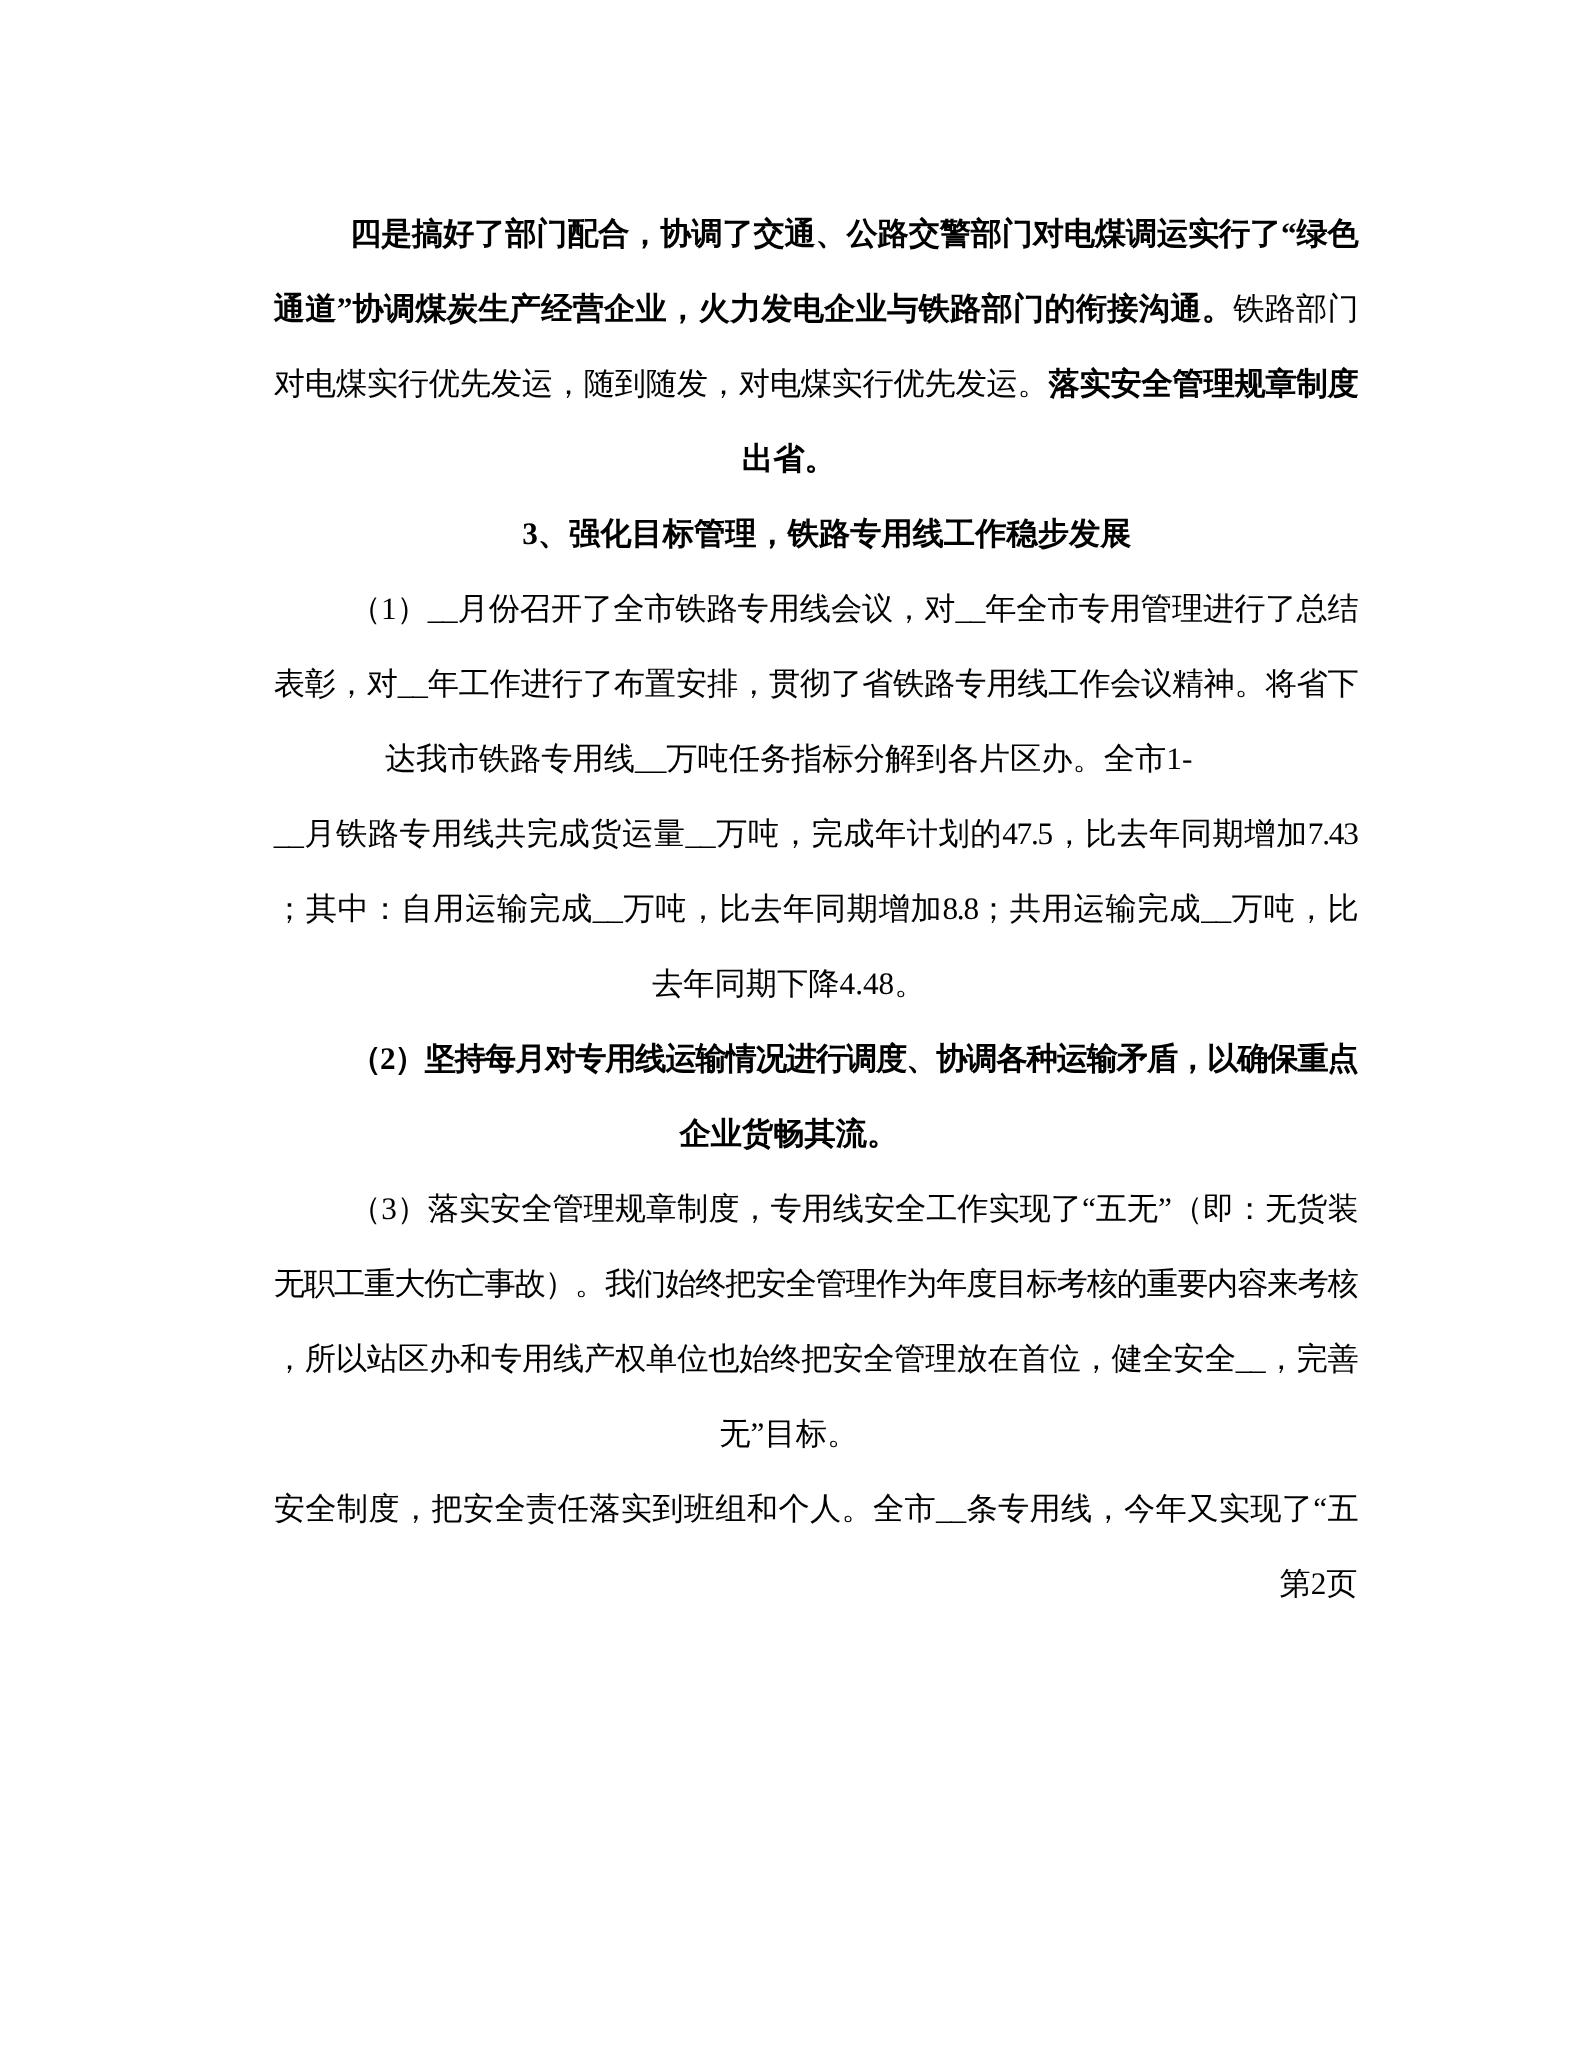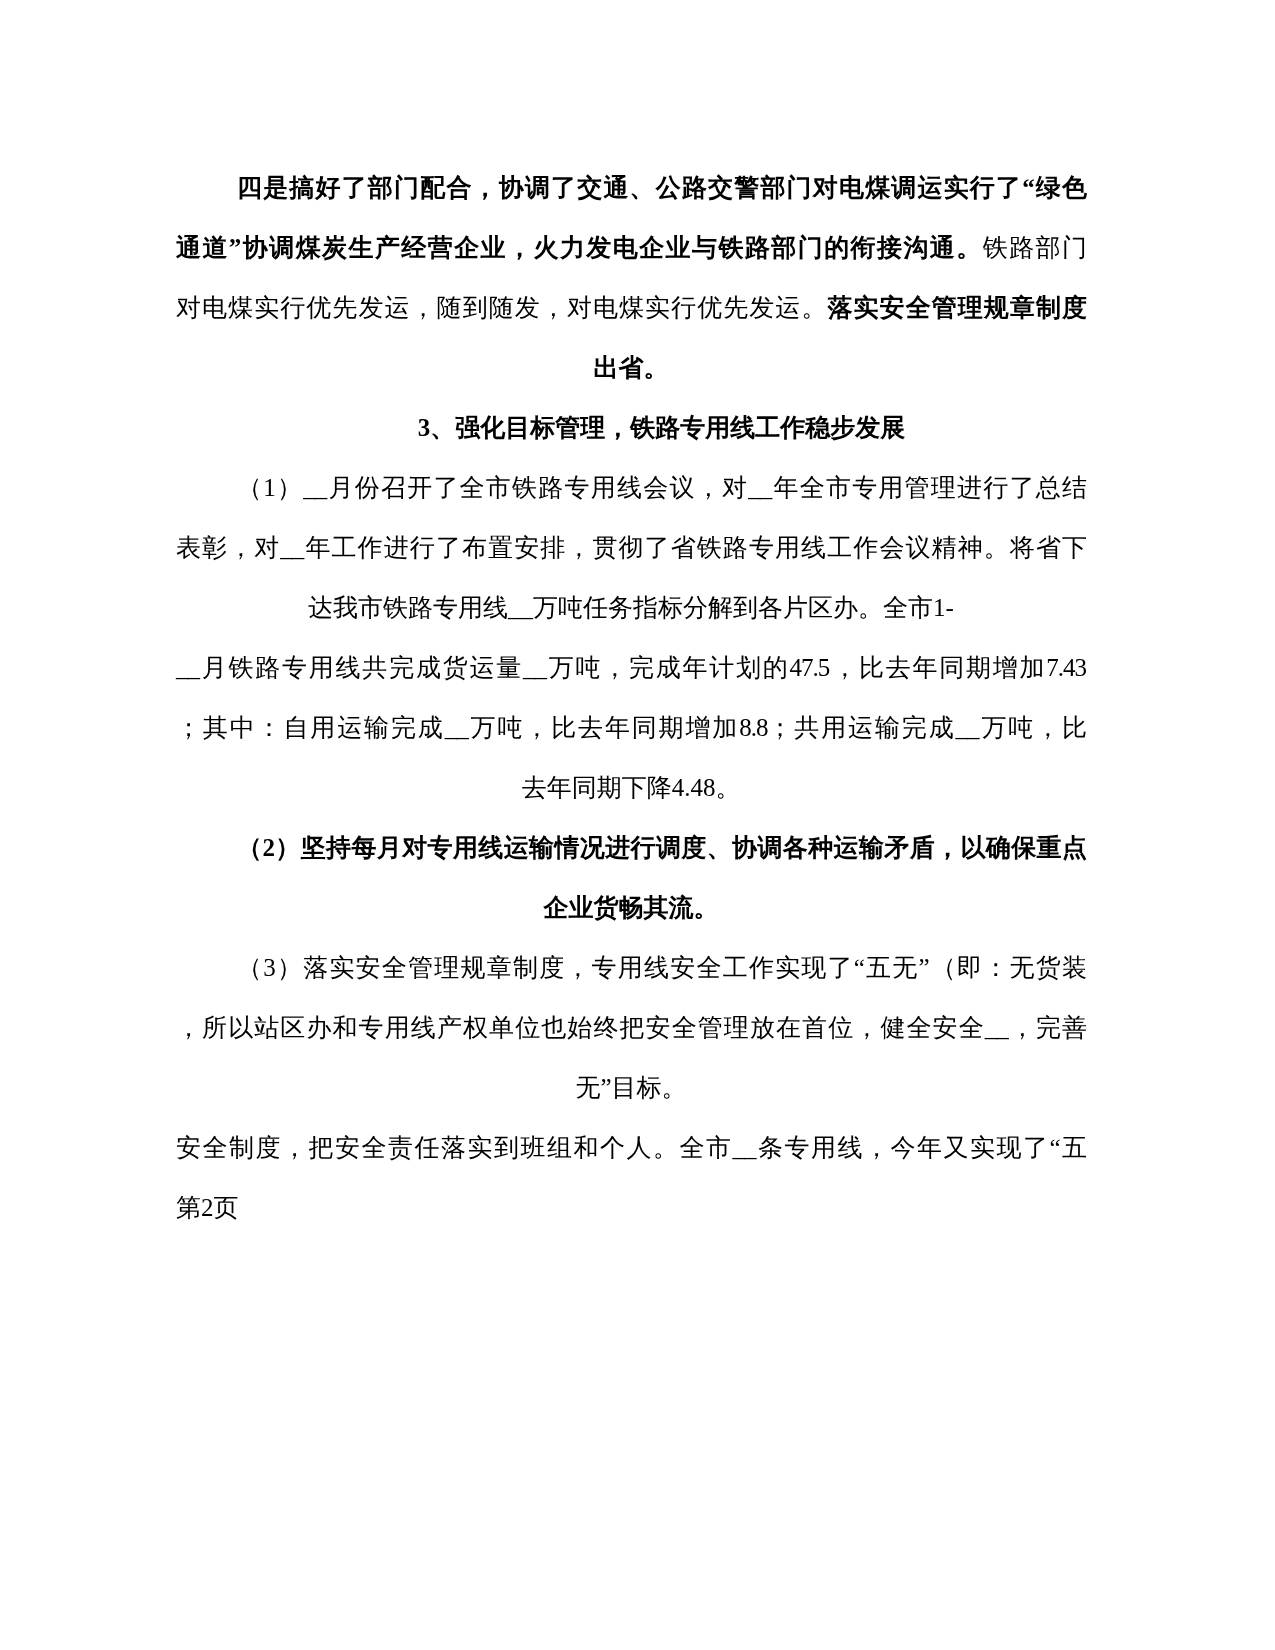--- a/index.html
+++ b/index.html
@@ -32,29 +32,31 @@
     font-size: 25px;
     white-space: nowrap;
     text-align: center;
   }
   
   .line.just {
     white-space: normal;
     letter-spacing: -1px;
     text-align: justify;
     text-align-last: justify;
+    margin-left: 43px;
   }
   
   .line.ind { text-indent: 61px; }
   .b { font-weight: bold; }
   .footer-line {
     height: 60px;
     line-height: 60px;
     font-size: 25px;
     white-space: nowrap;
+    text-align: right;
   }
 </style>
 </head>
 <body>
 
 <div class="page">
   <div class="doc">
 
     <div class="line just ind"><span class="b">四是搞好了部门配合，协调了交通、公路交警部门对电煤调运实行了“绿色</span></div>
 
@@ -78,20 +80,21 @@
 
     <div class="line"><span>去年同期下降4.48。</span></div>
 
     <div class="line just ind"><span class="b">（2）坚持每月对专用线运输情况进行调度、协调各种运输矛盾，以确保重点</span></div>
 
     <div class="line"><span class="b">企业货畅其流。</span></div>
 
     <div class="line just ind"><span>（3）落实安全管理规章制度，专用线安全工作实现了“五无”（即：无货装</span></div>
 
 
+    <div class="line just"><span>无职工重大伤亡事故）。我们始终把安全管理作为年度目标考核的重要内容来考核</span></div>
 
     <div class="line just"><span>，所以站区办和专用线产权单位也始终把安全管理放在首位，健全安全__，完善</span></div>
 
     <div class="line"><span>无”目标。</span></div>
 
     <div class="line just"><span>安全制度，把安全责任落实到班组和个人。全市__条专用线，今年又实现了“五</span></div>
 
 
     <div class="footer-line">第2页</div>
 

